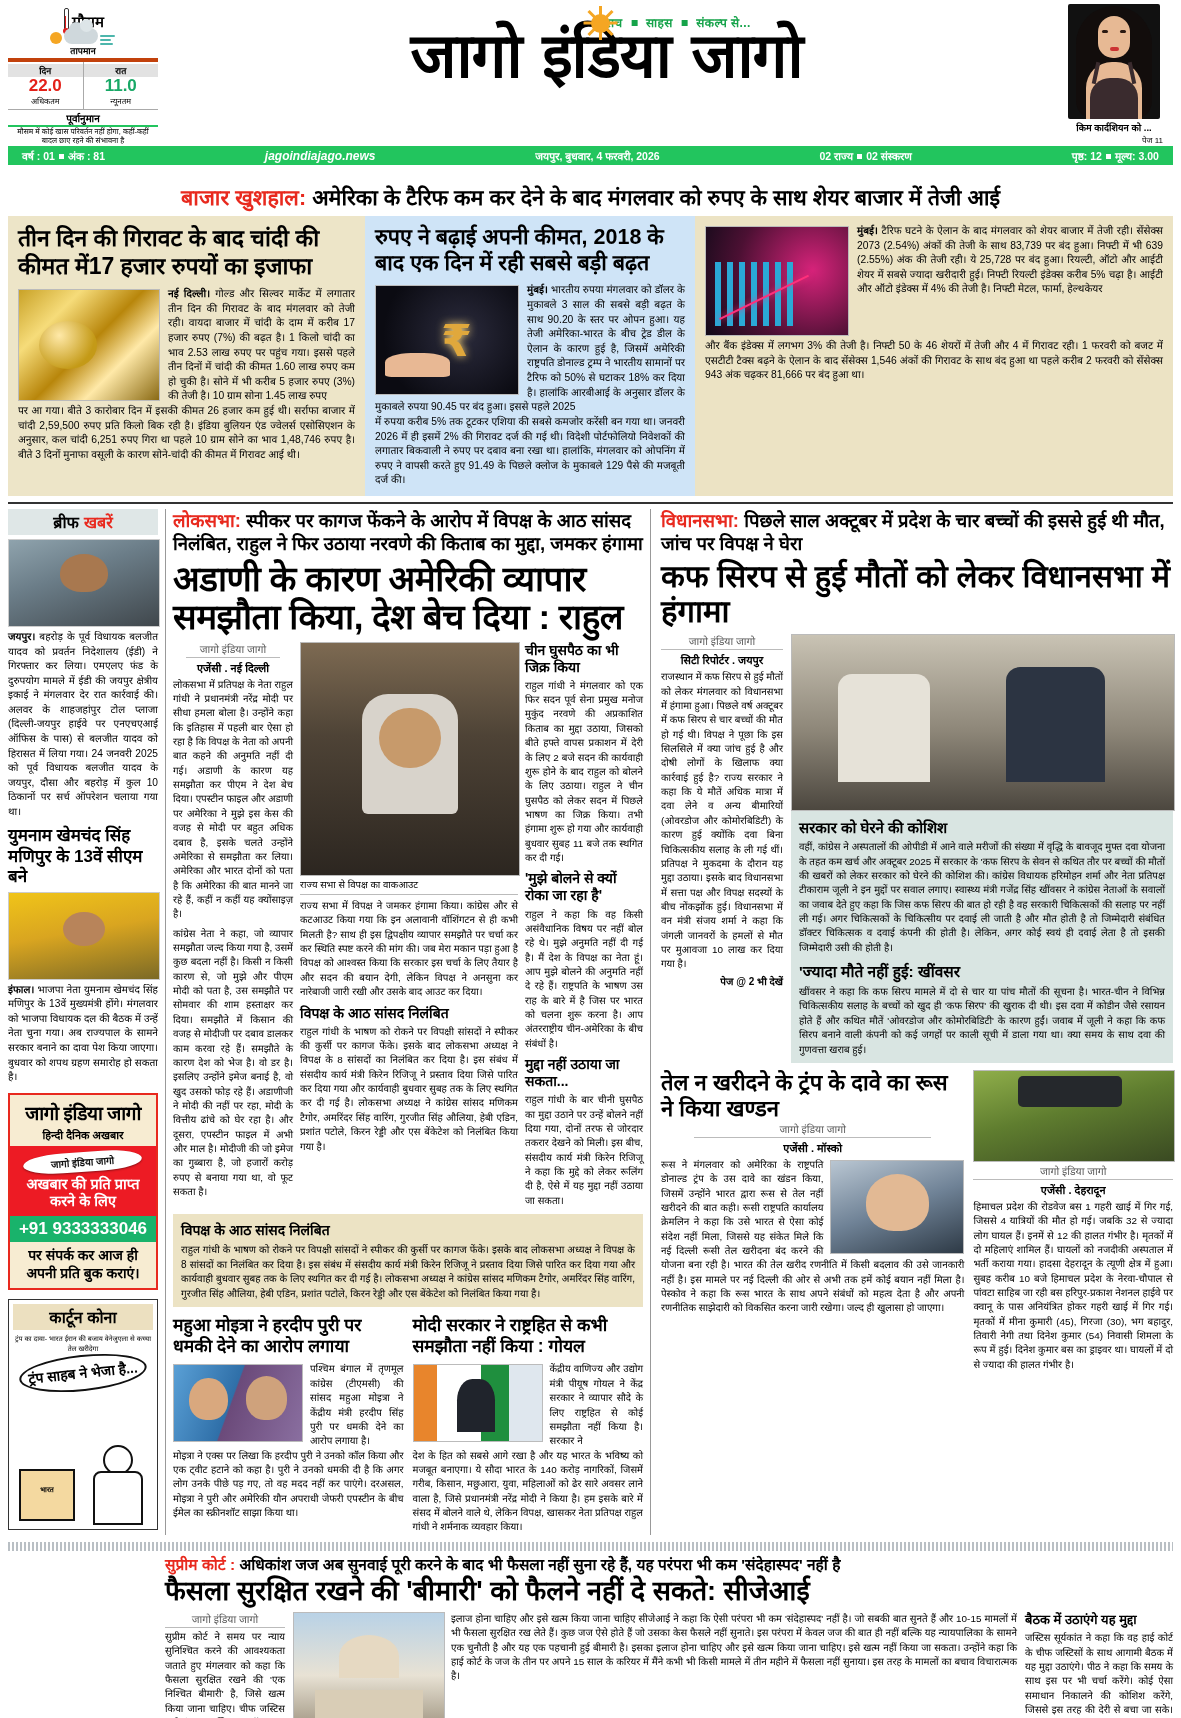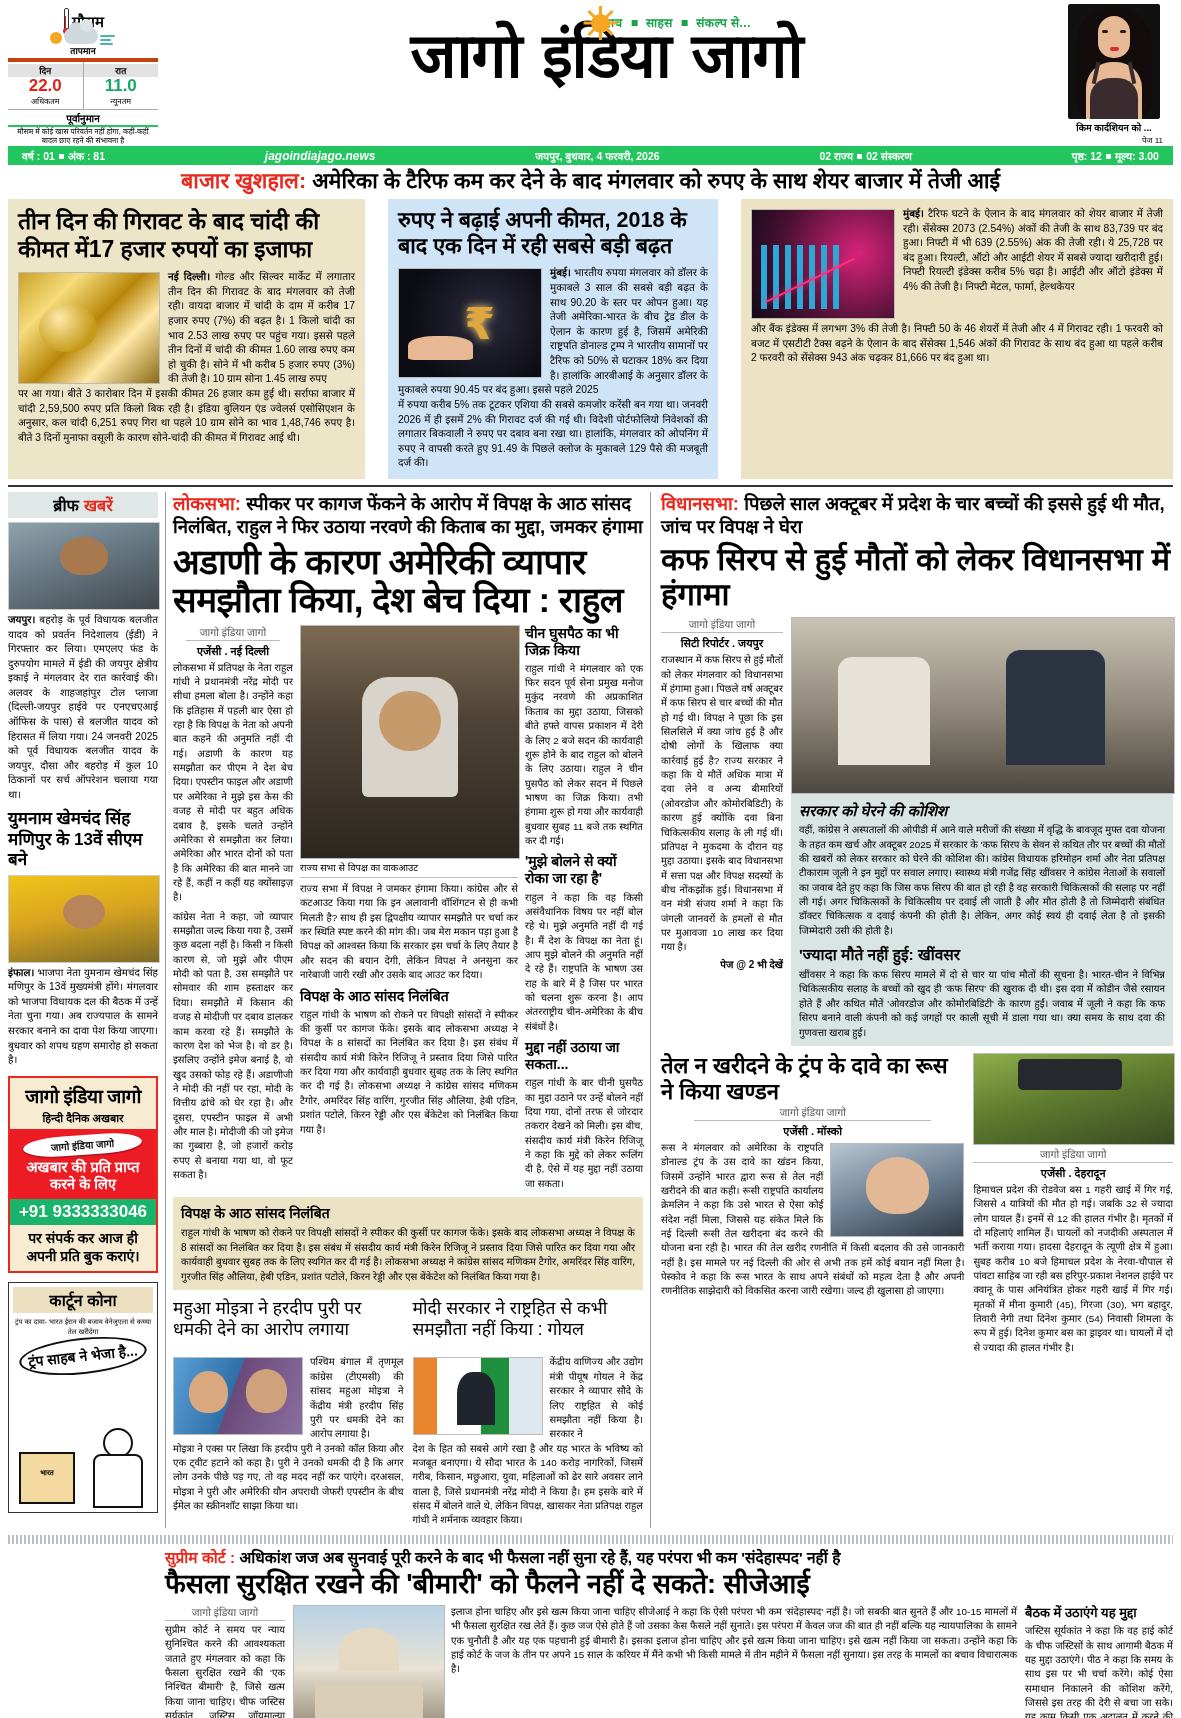--- a/index.html
+++ b/index.html
@@ -63,25 +63,25 @@
   .kim-img .strap2{position:absolute;left:62px;top:58px;width:4px;height:22px;background:#3a2b2e;transform:rotate(-12deg);}
   .kim-cap{font-size:9.5px;font-weight:bold;margin-top:2px;}
   .kim-pg{font-size:8px;text-align:right;padding-right:10px;}
 
   
   .greenbar{background:#22c55e;color:#fff;display:flex;align-items:center;height:19px;font-size:10.5px;font-weight:bold;padding:0 14px;justify-content:space-between;margin-top:2px;}
   .greenbar .sq{display:inline-block;width:5px;height:5px;background:#fff;margin:0 4px;vertical-align:1px;}
   .greenbar .site{font-style:italic;font-size:12px;}
 
   
-  .banner{display:flex;align-items:baseline;justify-content:center;padding:0 0 5px;font-size:21.5px;font-weight:bold;white-space:nowrap;}
+  .banner{display:flex;align-items:baseline;justify-content:center;padding:17px 0 5px;font-size:21.5px;font-weight:bold;white-space:nowrap;}
   .banner .kicker{color:#e8291e;margin-right:6px;}
 
   
-  .topbox-row{display:flex;gap:23px;align-items:stretch;}
+  .topbox-row{display:flex;gap:0;align-items:stretch;}
   .tbox{padding:8px 10px 8px;box-sizing:border-box;}
   .tbox.cream{background:#ede5c8;}
   .tbox.blue{background:#cfe4f7;}
   .tbox.cream2{background:#ece3c4;}
   .tb1{flex:0 0 357px;}
   .tb2{flex:0 0 330px;}
   .tb3{flex:1;}
   .tb-head{font-size:23px;font-weight:bold;line-height:1.22;margin-bottom:7px;}
   .tb2 .tb-head,.tb3 .tb-head{font-size:21.5px;}
   .tb-body{font-size:10.3px;line-height:1.42;text-align:justify;}
@@ -160,41 +160,41 @@
   .ph-parl{background:linear-gradient(180deg,#7d6a52 0%,#4e4336 40%,#2c2620 100%);position:relative;overflow:hidden;}
   .ph-parl:before{content:"";position:absolute;left:28%;top:22%;width:44%;height:52%;background:#d8d3cb;border-radius:26px 26px 6px 6px;}
   .ph-parl:after{content:"";position:absolute;left:36%;top:28%;width:28%;height:26%;background:#c79a6b;border-radius:50%;}
   .photo-cap{font-size:9.6px;line-height:1.3;text-align:justify;padding-top:3px;border-bottom:1px solid #bbb;padding-bottom:3px;margin-bottom:4px;}
   .sub-h{font-size:14px;font-weight:bold;line-height:1.22;margin:5px 0 3px;}
   .tan-box{background:#ece3c4;padding:6px 8px;margin-top:6px;font-size:10px;line-height:1.45;text-align:justify;}
   .tan-box .bh{font-size:14px;font-weight:bold;margin-bottom:3px;}
 
   .two-up{display:flex;gap:9px;margin-top:8px;}
   .two-up .u{flex:1;}
-  .u-head{font-size:17.5px;font-weight:normal;line-height:1.2;margin-bottom:15px;}
+  .u-head{font-size:17.5px;font-weight:bold;line-height:1.2;margin-bottom:5px;}
   .u-photo{width:128px;height:76px;float:left;margin:2px 7px 3px 0;border:1px solid #bbb;}
   .ph-duo{background:linear-gradient(110deg,#5aa0d6 0%,#2f6fa8 45%,#6b4a7a 46%,#8a6fa0 100%);position:relative;}
   .ph-duo:before{content:"";position:absolute;left:12%;top:16%;width:30%;height:56%;background:#d9a87e;border-radius:50% 50% 44% 44%;}
   .ph-duo:after{content:"";position:absolute;right:12%;top:14%;width:32%;height:58%;background:#cfa27c;border-radius:50% 50% 44% 44%;}
   .ph-goyal{background:linear-gradient(90deg,#e8852c 0 18%,#ffffff 18% 52%,#1f8f3e 52% 74%,#dfe7ee 74% 100%);position:relative;}
   .ph-goyal:after{content:"";position:absolute;left:34%;top:18%;width:30%;height:70%;background:#20242c;border-radius:40% 40% 0 0;}
 
   
   .rk{font-size:18.5px;font-weight:bold;line-height:1.26;}
   .rk .red{color:#e8291e;}
   .r-head{font-size:31px;font-weight:bold;line-height:1.14;margin:3px 0 5px;}
   .r-flex{display:flex;gap:8px;}
   .r-a{flex:0 0 122px;}
   .r-b{flex:1;}
   .r-photo{width:100%;height:175px;border:1px solid #bbb;}
   .ph-assembly{background:linear-gradient(180deg,#c9c3b4 0%,#8d8678 55%,#4c473f 100%);position:relative;overflow:hidden;}
   .ph-assembly:before{content:"";position:absolute;left:12%;top:22%;width:24%;height:62%;background:#e6e2d8;border-radius:14px 14px 0 0;}
   .ph-assembly:after{content:"";position:absolute;left:56%;top:18%;width:26%;height:66%;background:#2c3442;border-radius:14px 14px 0 0;}
   .green-tint{background:#d9e5e2;padding:6px 8px;}
-  .green-tint .gh{font-size:15px;font-weight:bold;margin-bottom:3px;font-style:italic;}
+  .green-tint .gh{font-size:15px;font-weight:bold;margin-bottom:3px;}
   .r-sub{font-size:15.5px;font-weight:bold;margin:5px 0 3px;}
   .seealso{text-align:right;font-size:10px;font-weight:bold;padding-top:2px;}
   .r-two{display:flex;gap:9px;margin-top:7px;}
   .rt-a{flex:1.52;}
   .rt-b{flex:1;}
   .rt-head{font-size:22px;font-weight:bold;line-height:1.18;}
   .rt-head.sm{font-size:19px;}
   .putin-photo{width:132px;height:92px;float:right;margin:2px 0 3px 7px;border:1px solid #bbb;}
   .ph-putin{background:linear-gradient(160deg,#b9c6d2 0%,#6f8296 50%,#2e3a46 100%);position:relative;}
   .ph-putin:after{content:"";position:absolute;left:26%;top:14%;width:48%;height:62%;background:#e2b994;border-radius:50% 50% 44% 44%;}

